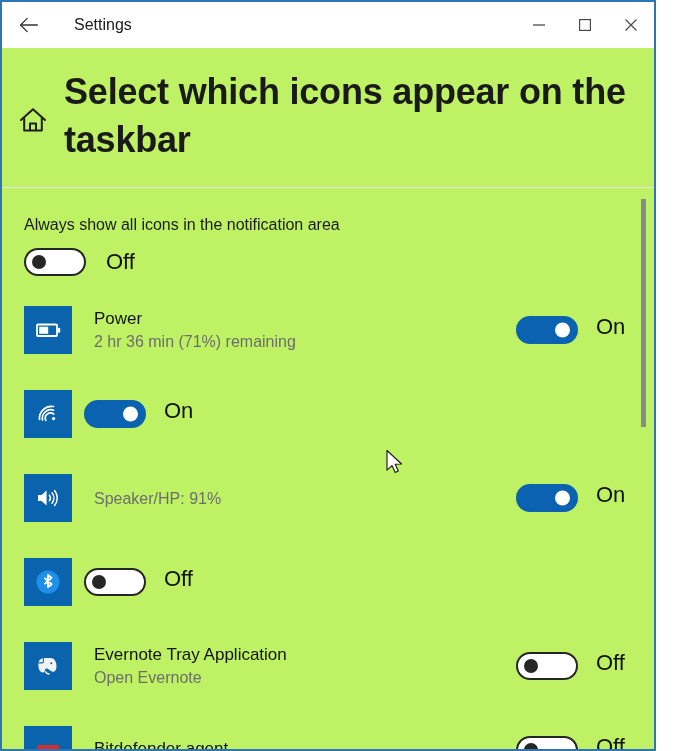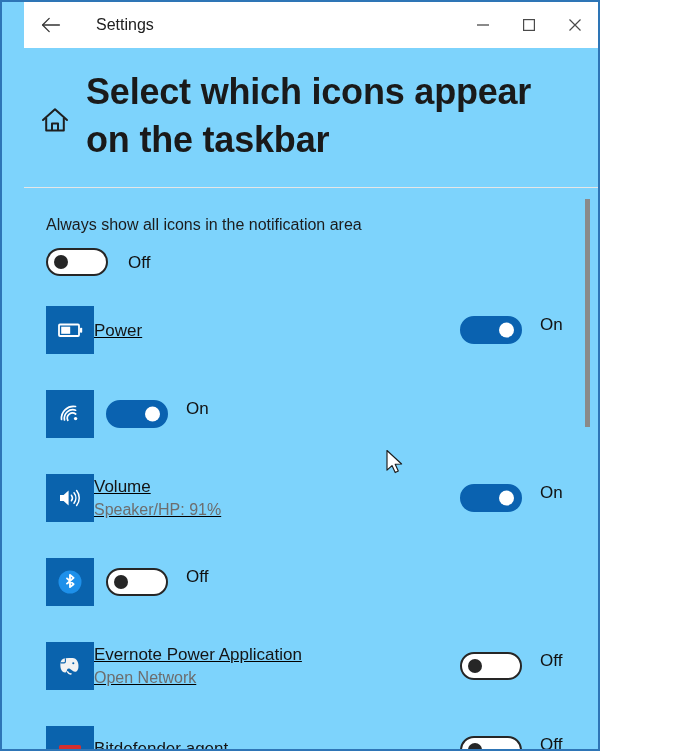--- a/index.html
+++ b/index.html
@@ -6,30 +6,29 @@
     margin: 0;
     padding: 0;
     background: #ffffff;
   }
   body {
     font-family: "Liberation Sans", sans-serif;
     -webkit-font-smoothing: antialiased;
   }
   #app-window {
     position: relative;
-    width: 600px;
+    width: 656px;
     height: 751px;
-    background: #7dd3fc;
+    background: #bef264;
     box-sizing: border-box;
     border-left: 2px solid #2e75b6;
     border-right: 2px solid #2e75b6;
     border-top: 2px solid #2e75b6;
     border-bottom: 2px solid #2e75b6;
     overflow: hidden;
-    padding-left: 22px;
   }
 
   
   #titlebar {
     position: relative;
     height: 46px;
     display: flex;
     align-items: center;
     background: #ffffff;
     flex: 0 0 auto;
@@ -108,21 +107,21 @@
     color: #1c1c1c;
     padding: 27px 0 0 22px;
     line-height: 1.2;
   }
   #always-show-toggle-row {
     display: flex;
     align-items: center;
     padding: 14px 0 0 22px;
   }
   .toggle-state-text {
-    font-size: 17px;
+    font-size: 22px;
     color: #111111;
     margin-left: 20px;
     line-height: 1;
   }
 
   
   .toggle {
     position: relative;
     width: 62px;
     height: 28px;
@@ -172,23 +171,23 @@
     width: 48px;
     height: 48px;
     min-width: 48px;
     display: flex;
     align-items: center;
     justify-content: center;
     background: #0a63ad;
     flex: 0 0 auto;
   }
   .row-texts {
+    margin-left: 22px;
     flex: 1 1 auto;
     min-width: 0;
-    text-decoration: underline;
   }
   .row-title {
     font-size: 17px;
     color: #141414;
     line-height: 1.25;
     white-space: nowrap;
   }
   .row-sub {
     font-size: 16px;
     color: #6d6d6d;
@@ -297,20 +296,21 @@
       <div class="icon-row">
         <div class="row-tile">
           <svg width="30" height="30" viewBox="0 0 30 30">
             <rect x="4" y="9.5" width="20" height="11.5" rx="1" fill="none" stroke="#ffffff" stroke-width="1.8"></rect>
             <rect x="6.2" y="11.7" width="9" height="7.1" fill="#ffffff"></rect>
             <rect x="25" y="12.8" width="2.2" height="5" rx="0.8" fill="#ffffff"></rect>
           </svg>
         </div>
         <div class="row-texts">
           <div class="row-title">Power</div>
+          <div class="row-sub">2 hr 36 min (71%) remaining</div>
         </div>
         <div class="row-control">
           <div class="toggle on">
             <div class="knob"></div>
           </div>
           <div class="toggle-state-text">On</div>
         </div>
       </div>
 
       <div class="icon-row">
@@ -337,21 +337,20 @@
           <svg width="30" height="30" viewBox="0 0 30 30">
             <path d="M5 12 H8.6 L13.6 7.6 V22.4 L8.6 18 H5 Z" fill="#ffffff"></path>
             <g fill="none" stroke="#ffffff" stroke-linecap="round">
               <path d="M16.4 12.2 A4.6 4.6 0 0 1 16.4 17.8" stroke-width="1.5"></path>
               <path d="M19 9.8 A8.3 8.3 0 0 1 19 20.2" stroke-width="1.5"></path>
               <path d="M21.6 7.5 A12 12 0 0 1 21.6 22.5" stroke-width="1.5"></path>
             </g>
           </svg>
         </div>
         <div class="row-texts">
-          <div class="row-title">Volume</div>
           <div class="row-sub">Speaker/HP: 91%</div>
         </div>
         <div class="row-control">
           <div class="toggle on">
             <div class="knob"></div>
           </div>
           <div class="toggle-state-text">On</div>
         </div>
       </div>
 
@@ -376,22 +375,22 @@
             <path d="M9.4 6.2 C6.4 6.4 4.6 8.4 4.4 11.4 C4.2 14 4.6 16.4 5.4 18 C6.2 19.6 7.6 20.6 9.4 20.4
                      C10.2 20.3 10.6 19.8 10.8 19.1 C11 18.4 11 17.6 11.4 17.1 C11.9 16.4 12.9 16.4 13.8 16.8
                      C14.8 17.2 15.6 18.1 16.6 18.8 C17.8 19.7 19.2 20.1 20.4 19.4 C21.6 18.7 22.2 17.2 22.4 15.6
                      C22.7 13.2 22.3 10.8 21.3 9 C20.3 7.2 18.6 6.1 16.6 6.1 L13 6.1 Z" fill="#f2f2f2"></path>
             <path d="M9.4 6.2 L9.4 9.6 C9.4 10.4 8.9 10.9 8.1 10.9 L4.5 10.9" fill="none" stroke="#0a63ad" stroke-width="1.1"></path>
             <circle cx="17.3" cy="11.2" r="1.05" fill="#0a63ad"></circle>
             <path d="M11.6 19.9 C12.4 21.3 13.6 22.1 14.9 21.9" fill="none" stroke="#f2f2f2" stroke-width="1.6" stroke-linecap="round"></path>
           </svg>
         </div>
         <div class="row-texts">
-          <div class="row-title">Evernote Power Application</div>
-          <div class="row-sub">Open Network</div>
+          <div class="row-title">Evernote Tray Application</div>
+          <div class="row-sub">Open Evernote</div>
         </div>
         <div class="row-control">
           <div class="toggle off">
             <div class="knob"></div>
           </div>
           <div class="toggle-state-text">Off</div>
         </div>
       </div>
 
       <div class="icon-row">

